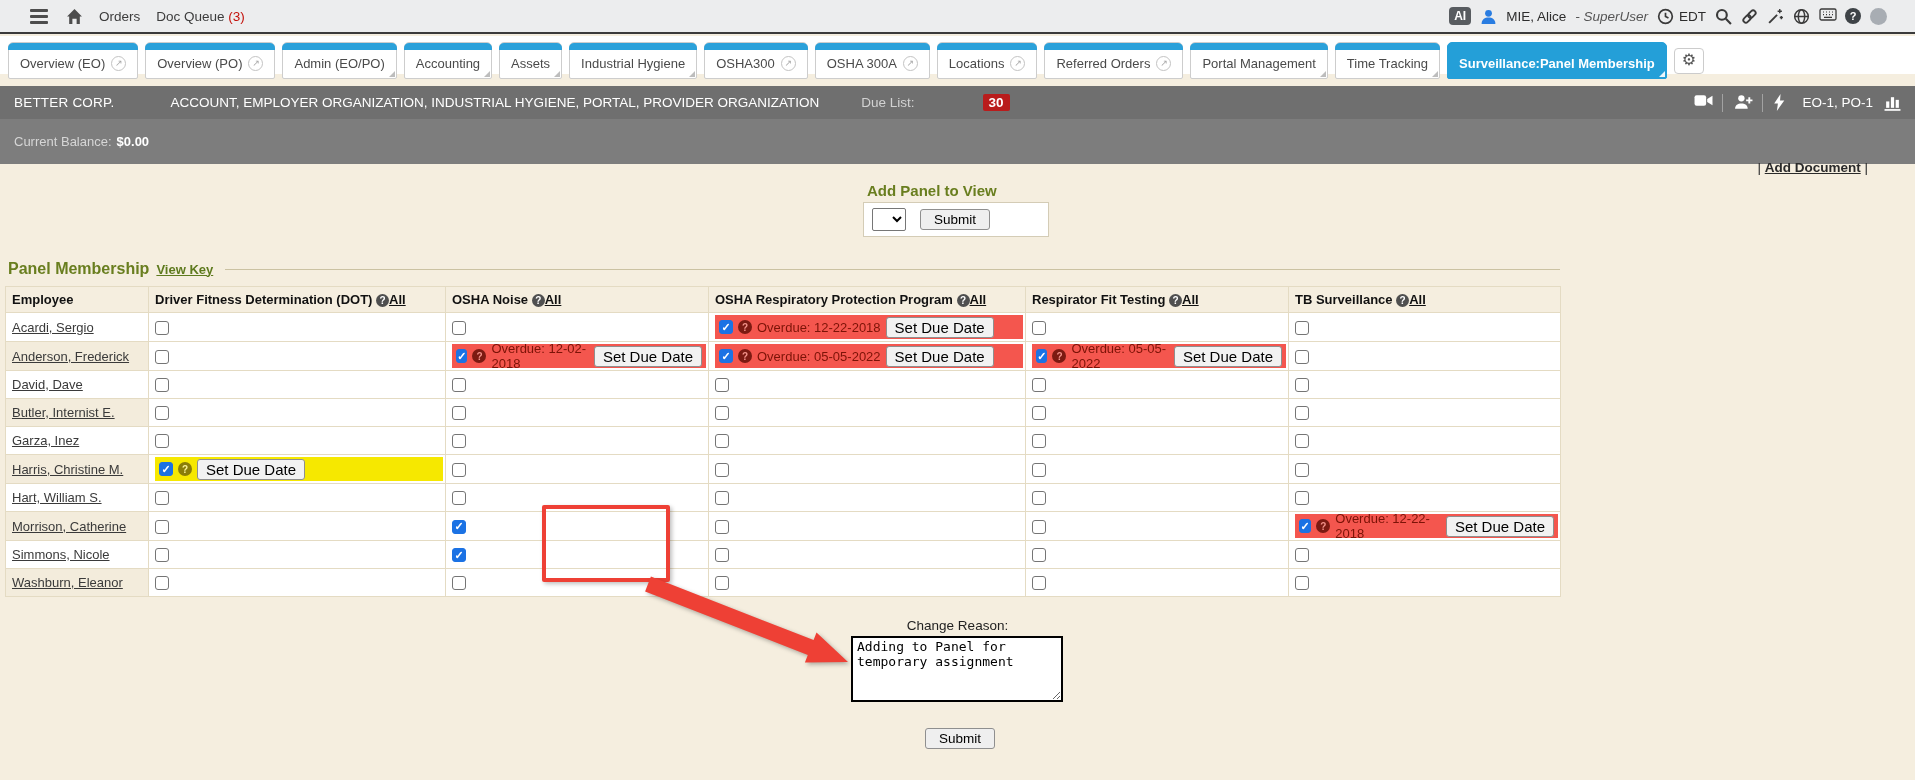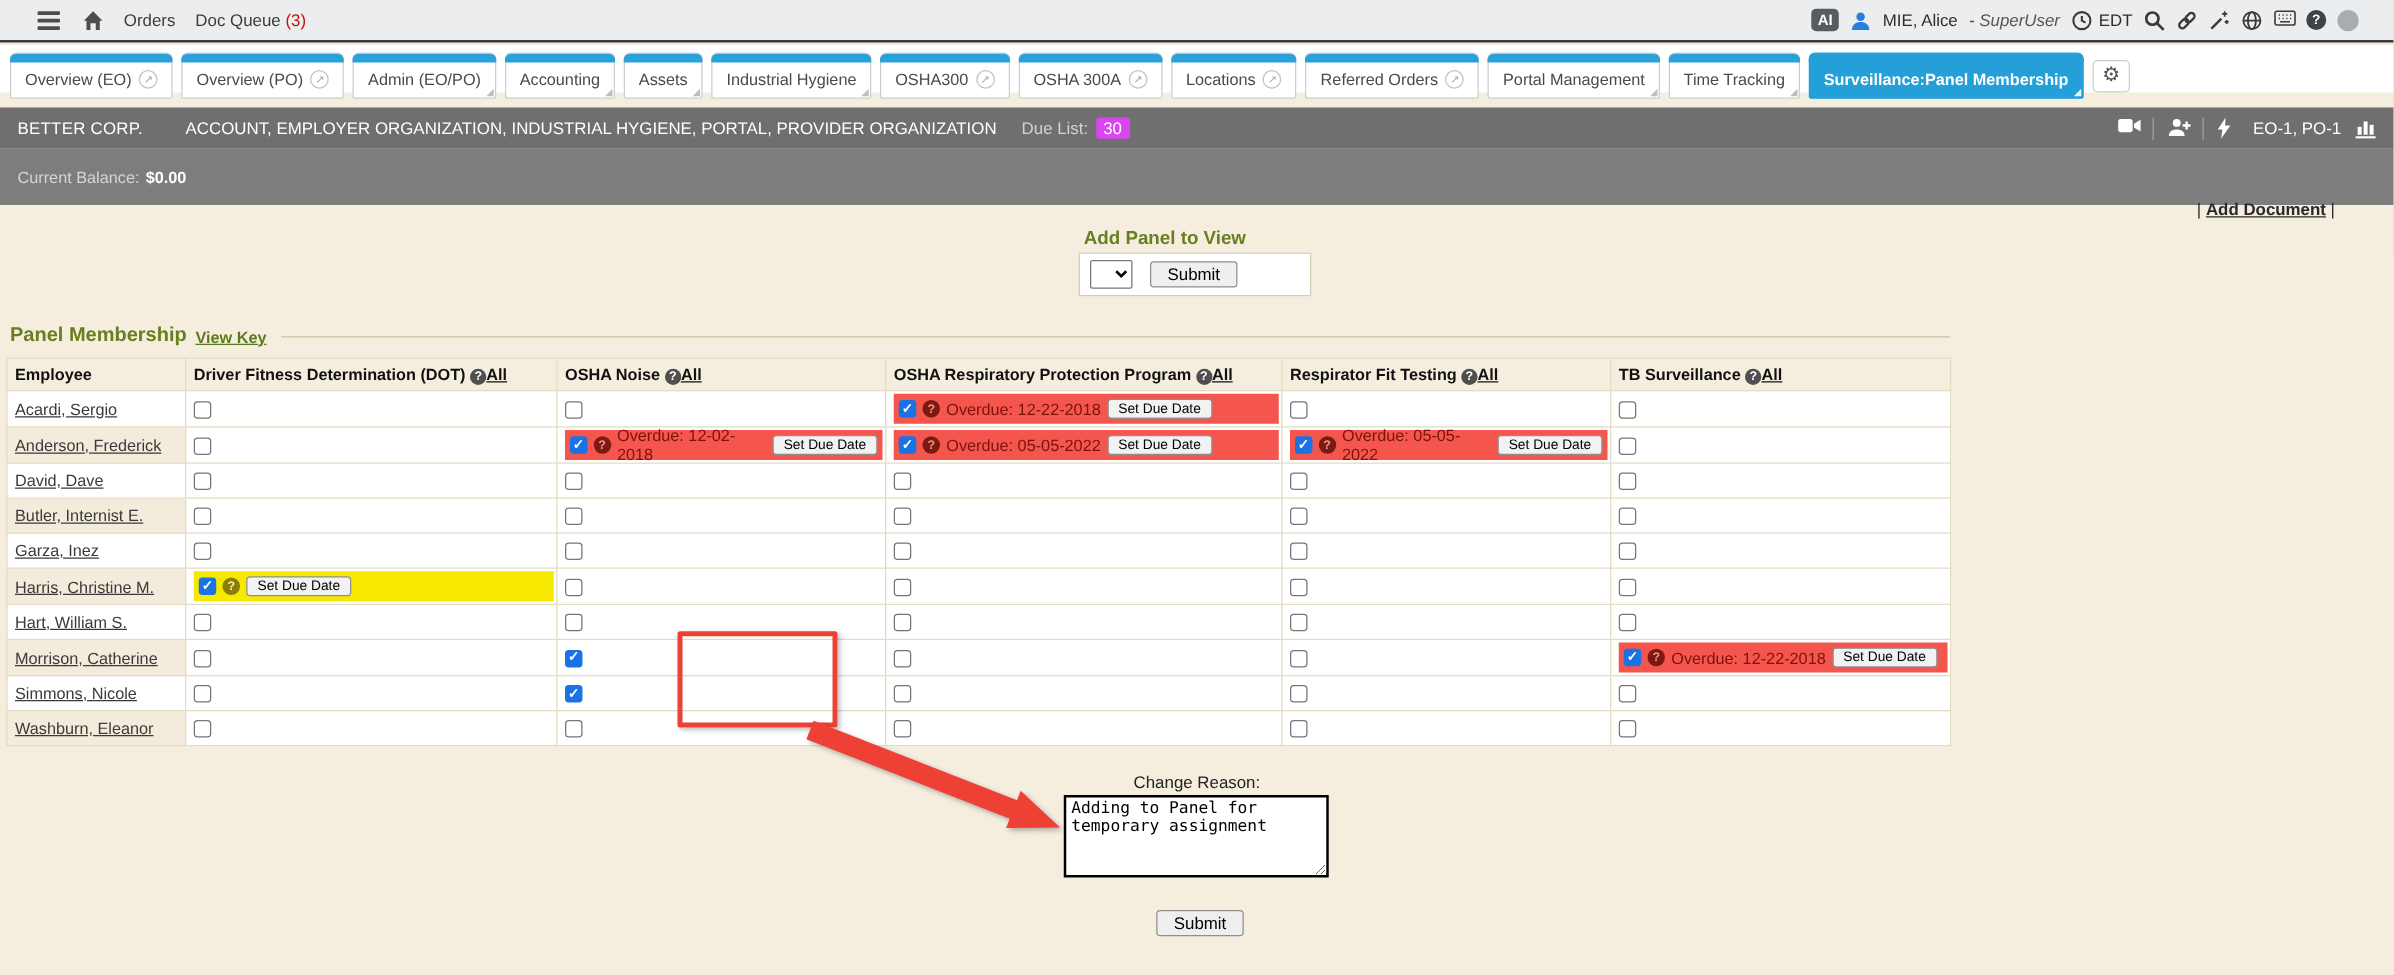--- a/index.html
+++ b/index.html
@@ -36,25 +36,25 @@
   .tab.active { background:#249fd8; border-color:#249fd8; color:#fff; font-weight:bold; }
   .tab.active::before { background:#249fd8; }
   .tab.active.menu::after { border-bottom-color:#eaf6fc; }
   .ext-circle { width:15px; height:15px; border:1.5px solid #c3c3c3; border-radius:50%; color:#a9a9a9;
                 display:inline-flex; align-items:center; justify-content:center; font-size:9px; line-height:1; }
   .gearbtn { margin-top:6px; background:#fff; border:1px solid #ccc; border-radius:4px; padding:3px 7px 5px 7px;
              font-size:16px; color:#555; cursor:pointer; line-height:1; font-family:"DejaVu Sans", sans-serif; }
 
   
   .orgbar { position:absolute; top:86px; left:0; width:1915px; height:33px; background:#6f6f6f; color:#fff;
-            display:flex; align-items:center; padding:0 14px; gap:6px; font-size:13.5px; }
+            display:flex; align-items:center; padding:0 14px; gap:28px; font-size:13.5px; }
   .orgbar .company { letter-spacing:.2px; }
   .orgbar .cats { margin-left:28px; }
   .duelabel { color:#d2d2d2; margin-left:14px; }
-  .duebadge { background:#d946ef; color:#fff; font-weight:normal; padding:1px 6px; border-radius:2px; }
+  .duebadge { background:#b91c1c; color:#fff; font-weight:bold; padding:1px 6px; border-radius:2px;margin-left:40px; }
   .org-right { margin-left:auto; display:flex; align-items:center; gap:11px; }
   .vsep { width:1px; height:18px; background:#a2a2a2; }
   .entity { color:#fff; font-size:13.5px; }
   .balancebar { position:absolute; top:119px; left:0; width:1915px; height:45px; background:#7d7d7d;
                 display:flex; align-items:center; padding:0 14px; color:#d6d6d6; gap:5px; }
   .balancebar b { color:#fff; }
 
   
   .adddoc { position:absolute; top:160px; right:47px; color:#2a2a2a; font-size:13.5px; }
   .adddoc a { color:#2a2a2a; font-weight:bold; text-decoration:underline; }
@@ -86,21 +86,21 @@
 
   .q { width:14px; height:14px; border-radius:50%; display:inline-flex; align-items:center; justify-content:center;
        font-size:10px; font-weight:bold; flex:none; }
   .q.dark  { background:#4f4f4f; color:#fff; width:13px; height:13px; }
   .q.maroon{ background:#7c1a12; color:#f2928a; }
   .q.olive { background:#8a7d08; color:#f8f09a; }
 
   .bar { height:24px; display:flex; align-items:center; gap:5px; padding:0 4px; margin:2px 2px 2px 0; }
   .bar.red { background:#f4564e; color:#7c1307; }
   .bar.yellow { background:#f6e800; }
-  .sdd { font-size:11px; padding:1px 8px; background:#f2f2f2; border:1px solid #8f8f8f; border-radius:3px;
+  .sdd { font-size:15px; padding:1px 8px; background:#f2f2f2; border:1px solid #8f8f8f; border-radius:3px;
          color:#000; font-family:"Liberation Sans", sans-serif; cursor:pointer; white-space:nowrap; }
 
   
   .anno-rect { position:absolute; left:542px; top:505px; width:128px; height:77px; border:4px solid #ee4035;
                border-radius:2px; box-shadow:2px 2px 4px rgba(0,0,0,.25); pointer-events:none; }
   .anno-arrow { position:absolute; left:630px; top:565px; pointer-events:none; }
 
   
   .cr-label { position:absolute; left:845px; top:618px; width:225px; text-align:center; color:#222; font-size:13.5px; }
   .cr-text { position:absolute; left:851px; top:636px; width:212px; height:66px; border:2px solid #000;

